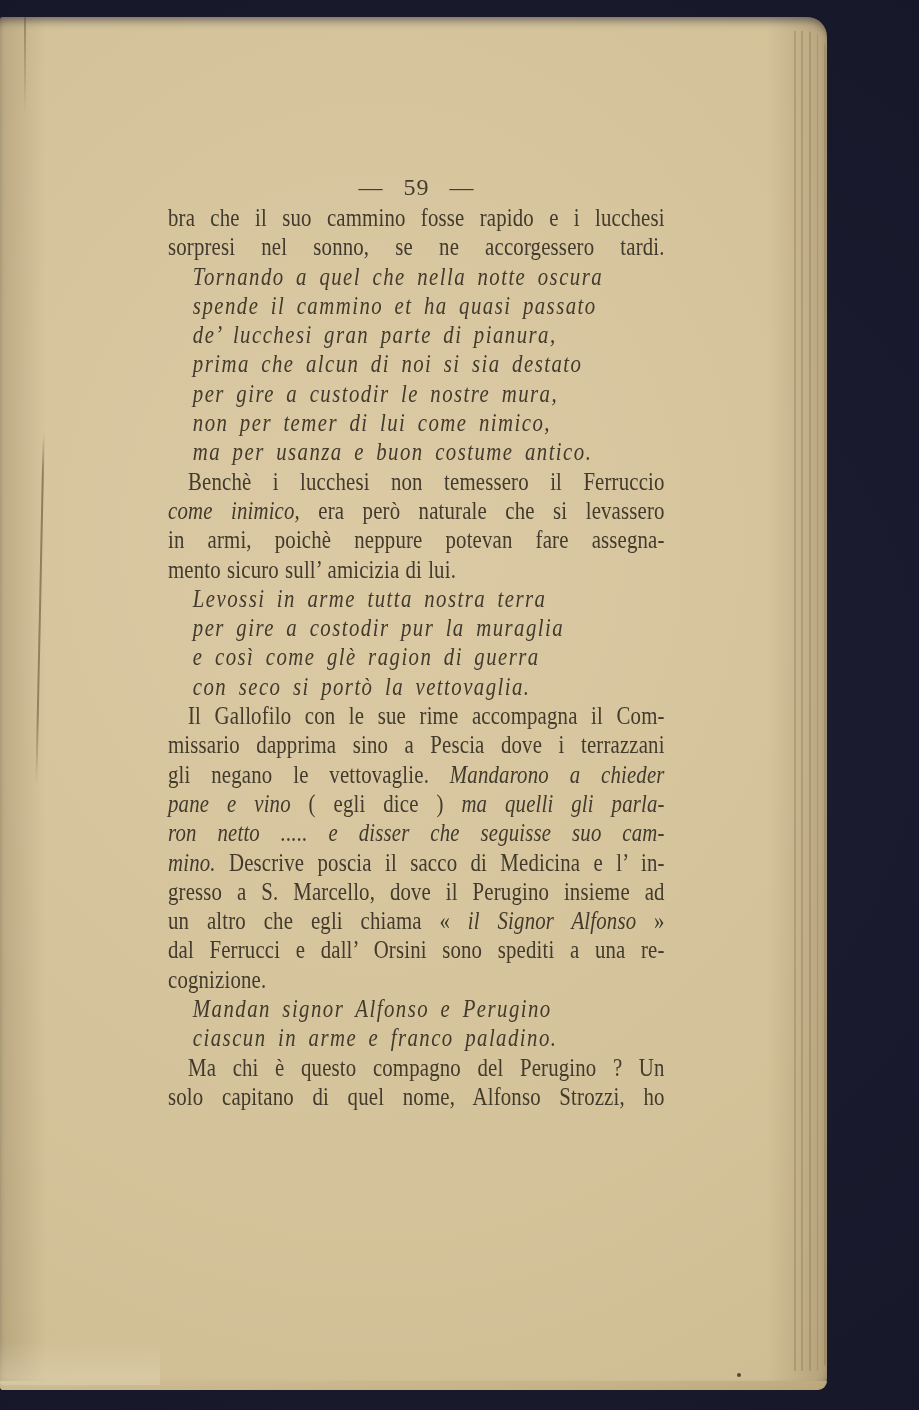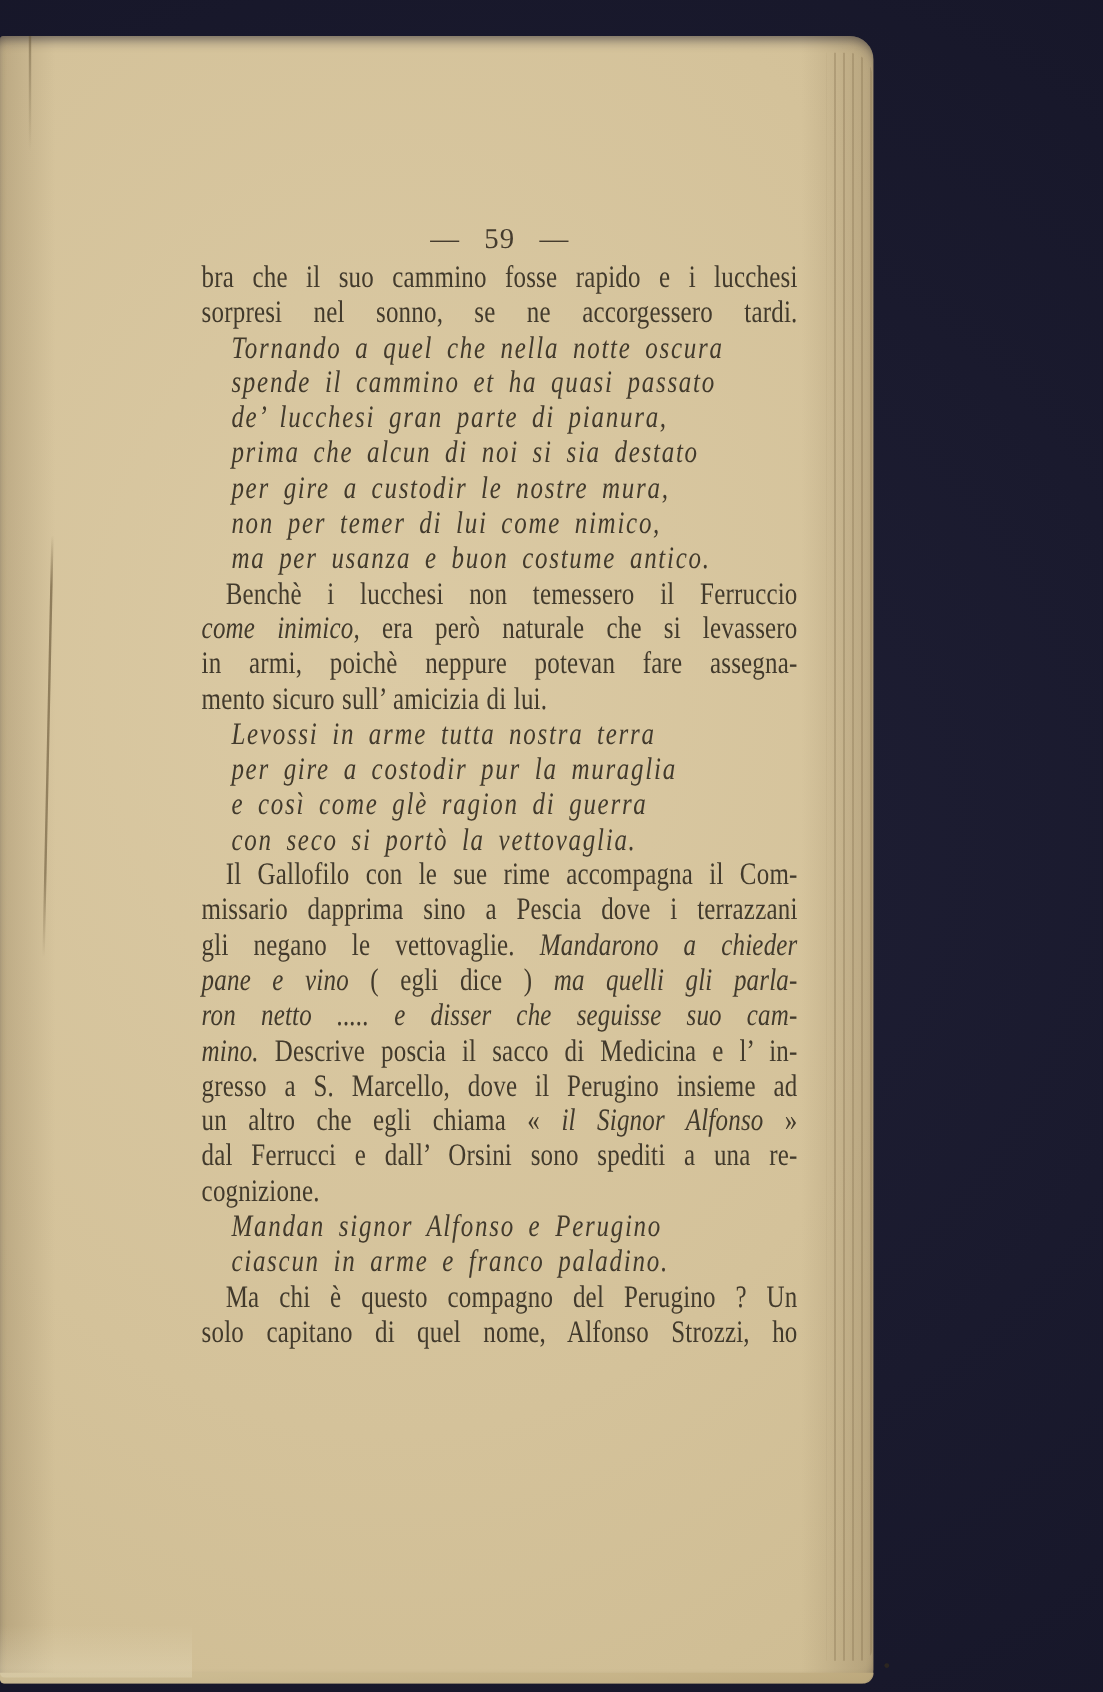--- a/index.html
+++ b/index.html
@@ -8,21 +8,21 @@
     position:relative; overflow:hidden;
     background:#181829;
     font-family:"Liberation Serif","DejaVu Serif",serif;
   }
   .scan-surround { position:absolute; inset:0;
     background:
       radial-gradient(ellipse 140% 90% at 50% 50%, rgba(46,46,74,.25) 0%, rgba(12,12,26,.5) 100%),
       #1a1a2e;
   }
   .book-page {
-    position:absolute; left:0; top:30px; width:728px; height:1373px;
+    position:absolute; left:0; top:17px; width:827px; height:1373px;
     background:
       linear-gradient(90deg, rgba(122,102,70,.28) 0px, rgba(122,102,70,0) 46px),
       linear-gradient(270deg, rgba(116,96,64,.30) 0px, rgba(116,96,64,0) 60px),
       radial-gradient(ellipse 120% 85% at 45% 38%, #dbcaa4 0%, #d4c29a 55%, #ccba90 100%);
     border-radius:3px 20px 12px 4px;
     box-shadow:
       inset 0 9px 10px -6px rgba(16,16,36,.55),
       inset 0 -7px 9px -5px rgba(16,16,36,.40);
   }
   .page-edge-stripes {

